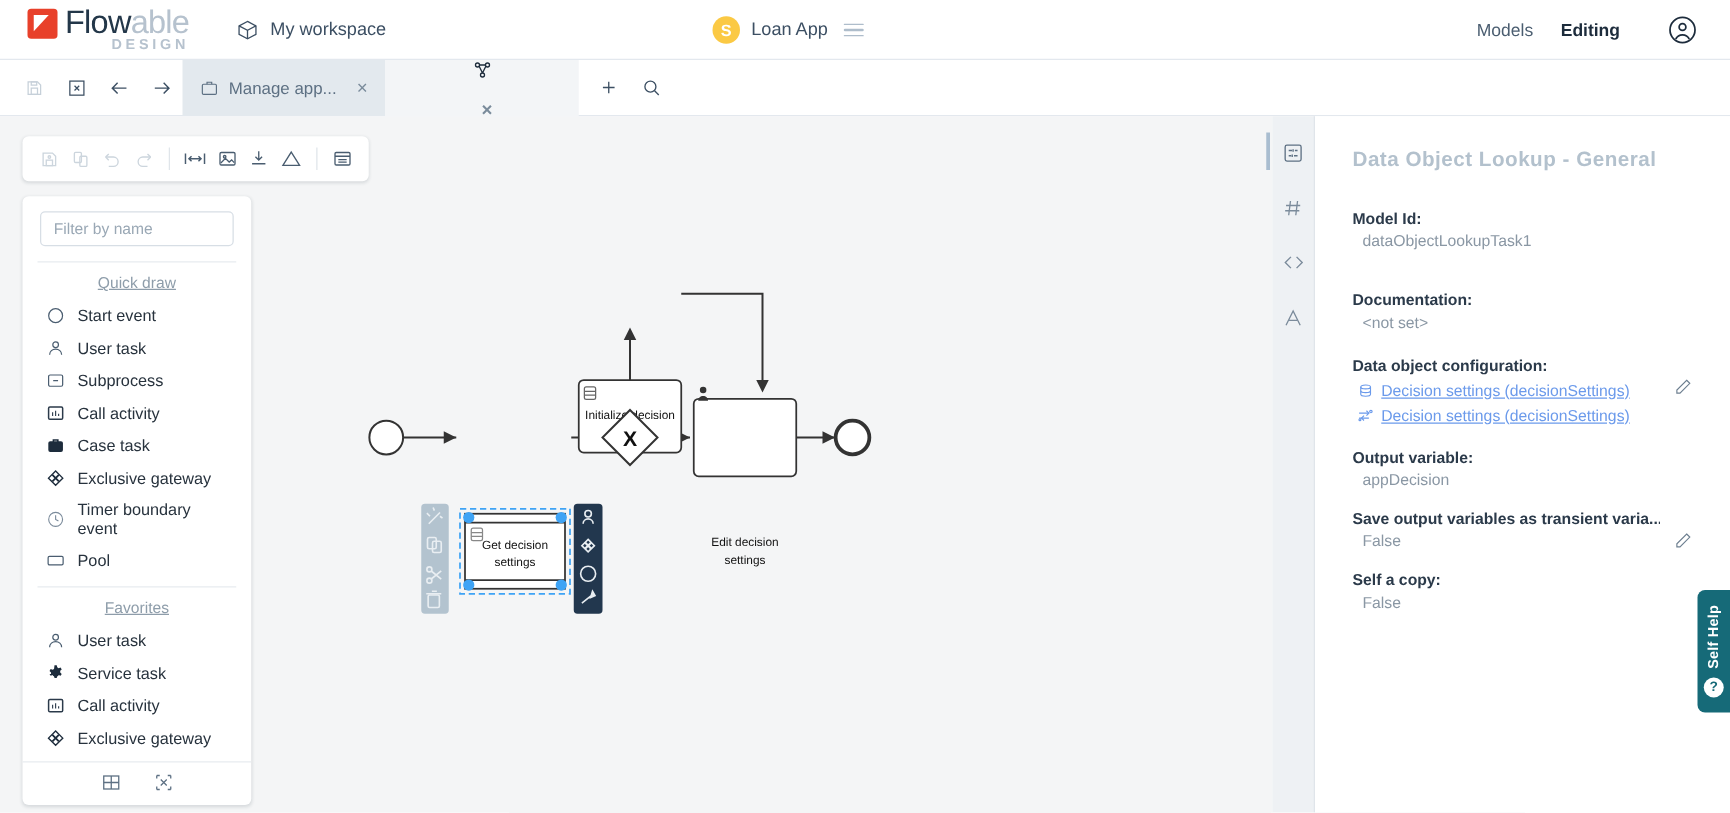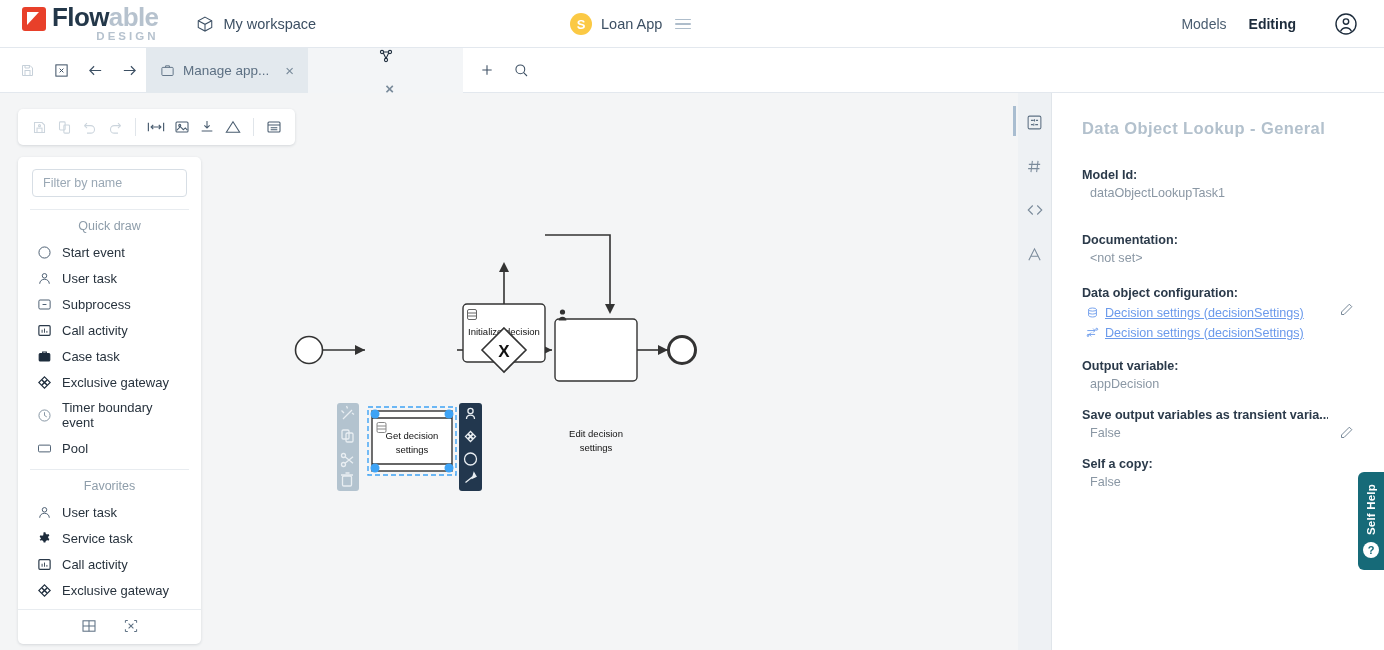--- a/index.html
+++ b/index.html
@@ -22,21 +22,21 @@
   .logo-wrap{ display:flex; align-items:flex-start; margin-left:22px; }
   .logo-mark{
     width:24px;height:24px;background:#e8402a;border-radius:3px;
     position:relative; margin-right:6px; margin-top:3px;
   }
   .logo-mark:after{
     content:""; position:absolute; left:5px; top:5px;
     width:0;height:0;border-left:12px solid #fff;border-bottom:13px solid transparent;
   }
   .logo-text{ line-height:1; }
-  .logo-word{ font-size:26px; font-weight:bold; letter-spacing:-0.6px; }
+  .logo-word{ font-size:26px; font-weight:normal; letter-spacing:-0.6px; }
   .logo-word .b1{ color:#233749; }
   .logo-word .b2{ color:#b6c2ce; }
   .logo-sub{ font-size:11.5px; letter-spacing:3px; color:#b6c2ce; font-weight:bold; text-align:right; margin-top:1px;}
   .ws{ display:flex;align-items:center;gap:9px; margin-left:38px; color:#3c4f63; font-size:14.5px;}
   .cube{ width:18px;height:18px; }
   .app-chip{ position:absolute; left:570px; top:13px; display:flex; align-items:center; gap:9px; }
   .coin{ width:22px;height:22px;border-radius:50%;background:#fbc944;color:#fff;font-size:13px;
          display:flex;align-items:center;justify-content:center;font-weight:bold;}
   .app-name{ font-size:14.5px;color:#3c4f63; }
   .burger{ display:flex;flex-direction:column;gap:3px;margin-left:4px; }
@@ -85,21 +85,21 @@
   .palette{
     position:absolute; left:18px; top:64px; width:183px;
     background:#fff; border-radius:5px; box-shadow:0 1px 3px rgba(20,40,60,.14);
     padding:12px 0 0 0;
   }
   .pfilter{
     margin:0 14px 12px 14px; height:28px; border:1px solid #d7dee5; border-radius:4px;
     display:flex;align-items:center;padding:0 10px; font-size:12.5px; color:#9aa8b5; cursor:text;
   }
   .psep{ height:1px;background:#e8ecf0;margin:0 12px;}
-  .pcat{ text-align:center;font-size:12.5px;color:#8e9daa;padding:9px 0 6px;}
+  .pcat{ text-align:center;font-size:12.5px;color:#8e9daa;padding:9px 0 6px;text-decoration:underline;}
   .pitem{ display:flex;align-items:center;gap:10px;padding:5px 16px 5px 18px;font-size:13px;color:#27323d;cursor:pointer;}
   .pitem .ico{ width:16px;height:16px;display:flex;align-items:center;justify-content:center;flex:0 0 16px;}
   .pfoot{ display:flex;align-items:center;justify-content:center;gap:26px;padding:8px 0 10px;margin-top:6px;border-top:1px solid #e8ecf0;}
 
   
   .rail{
     position:absolute; left:1018px; top:93px; width:34px; height:557px;
     background:#eef1f4; border-right:1px solid #e0e5ea;
     display:flex;flex-direction:column;align-items:center;padding-top:16px;gap:18px;
   }

